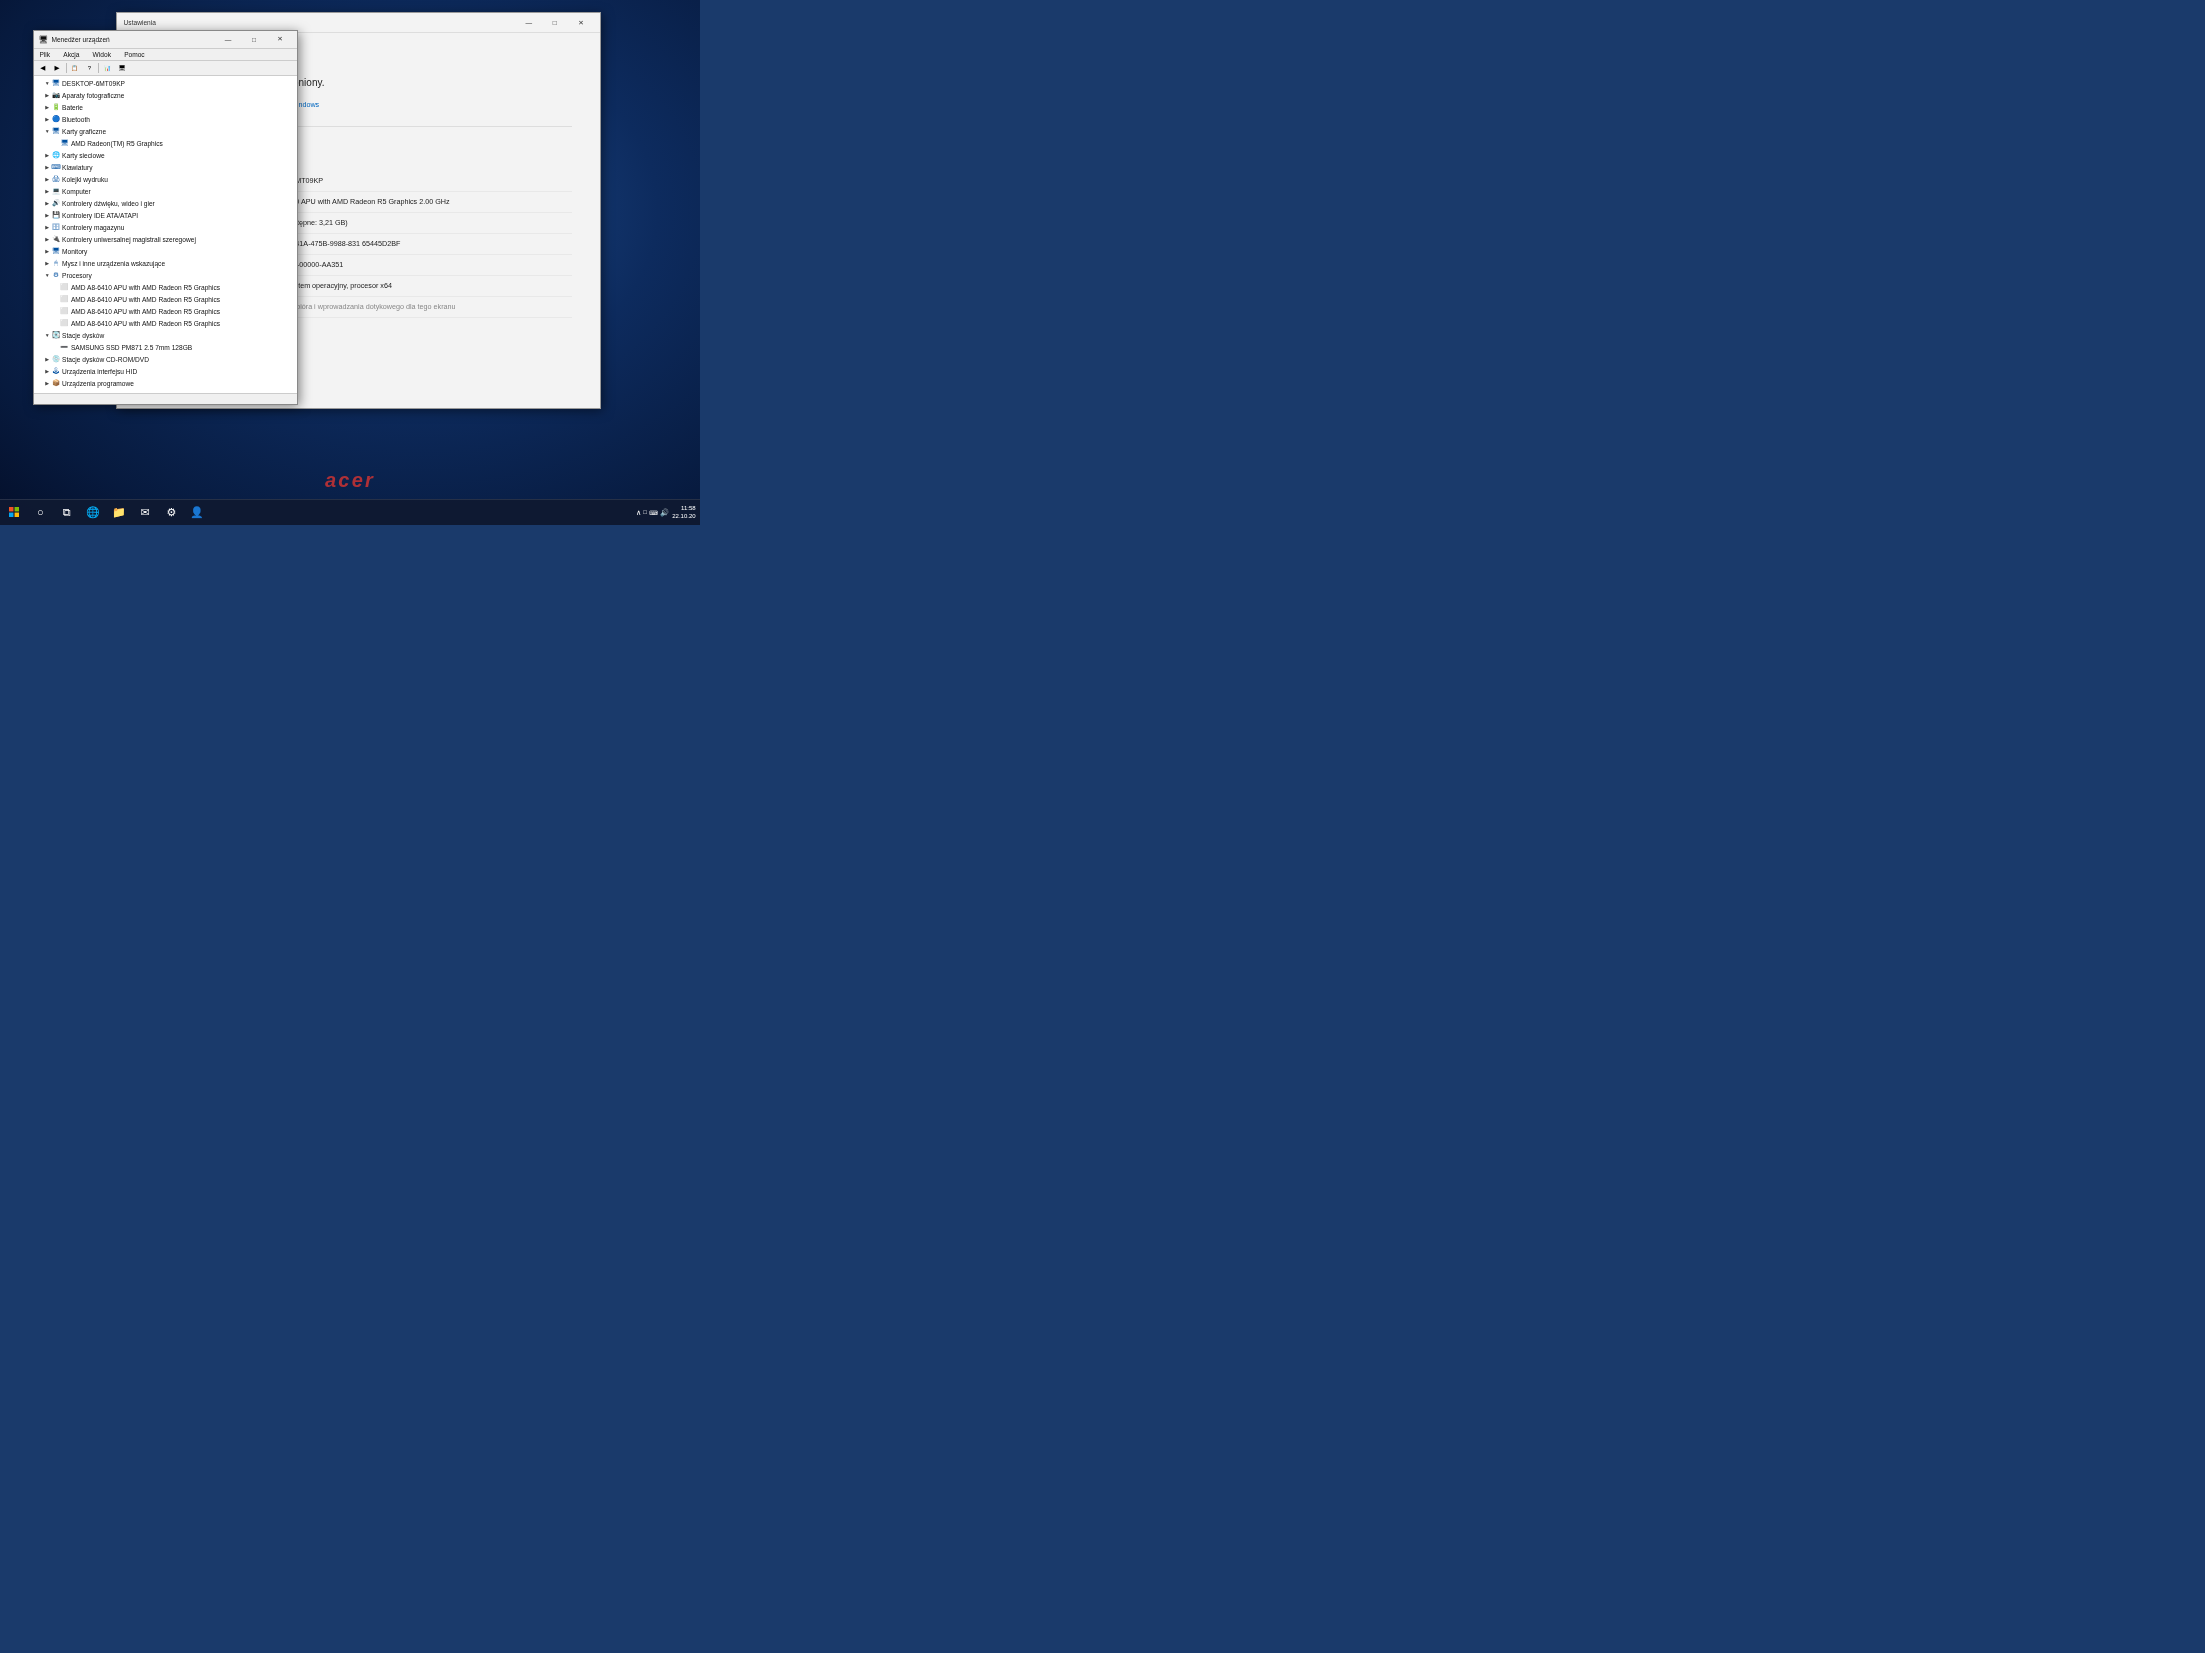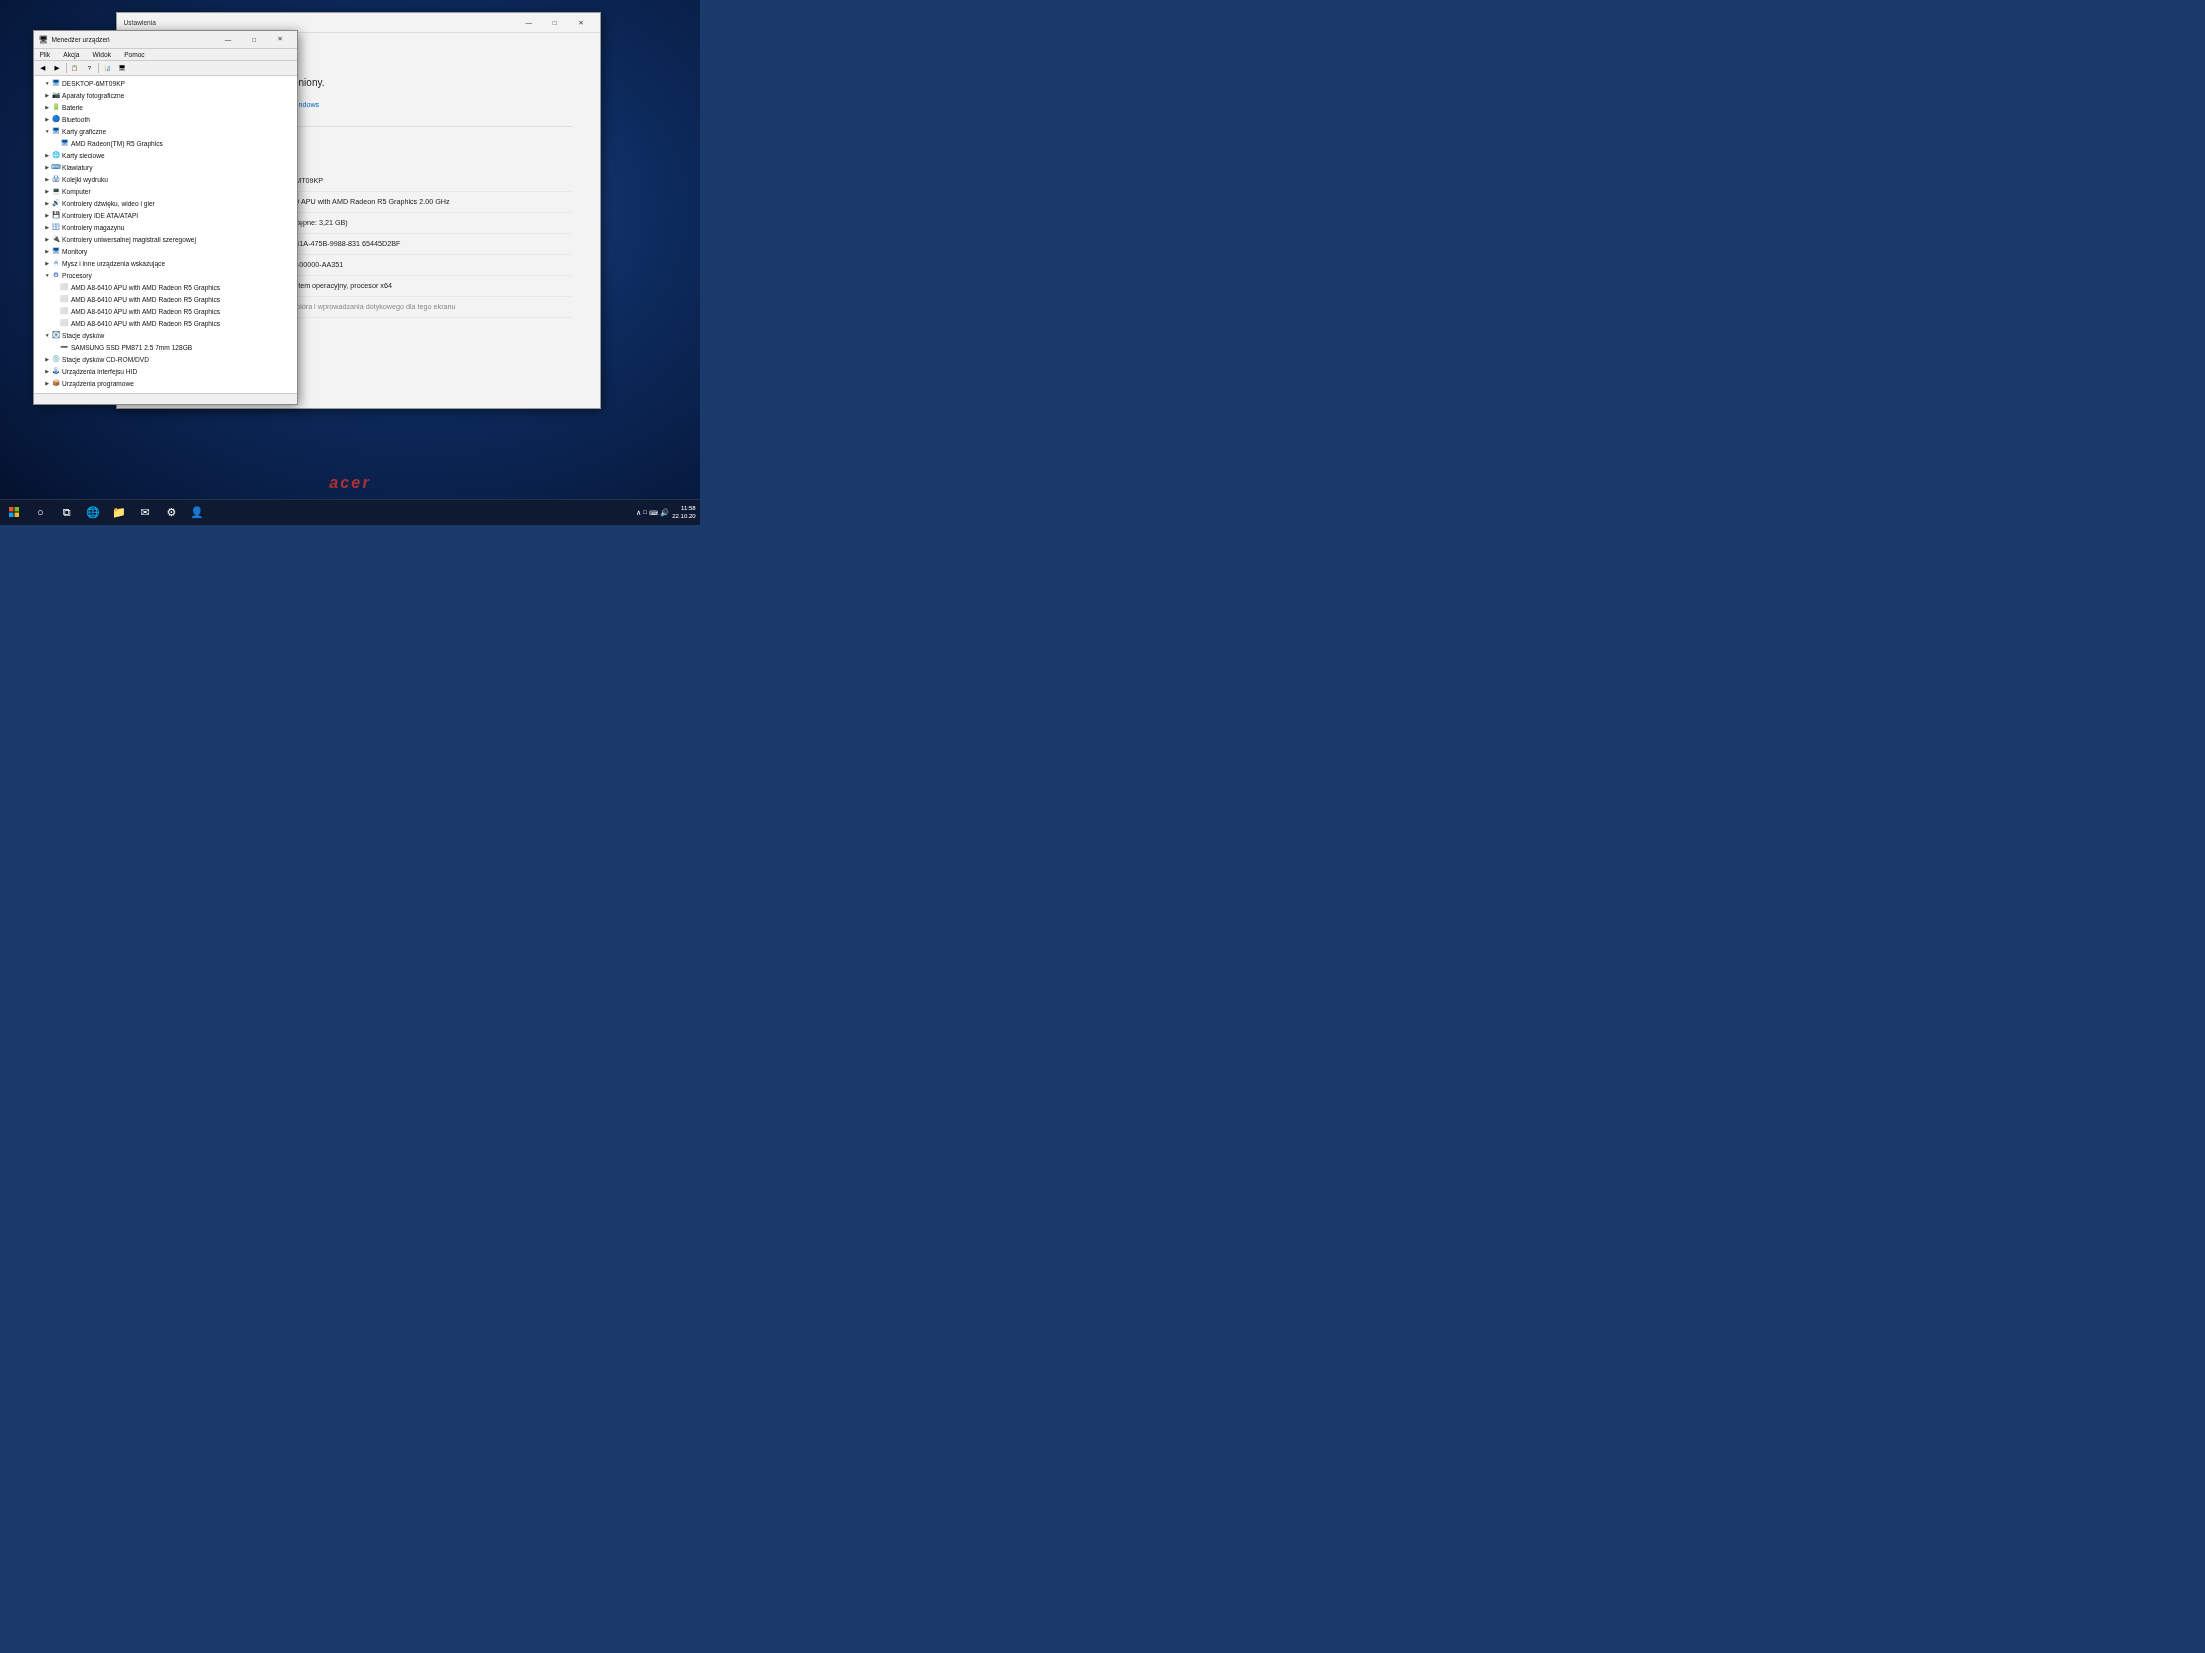--- a/index.html
+++ b/index.html
@@ -76,21 +76,21 @@
       gap: 2.2px;
     }
 
     
     .acer-logo {
       position: absolute;
       bottom: 33px;
       left: 50%;
       transform: translateX(-50%);
       color: #cc3333;
-      font-size: 16px;
+      font-size: 20px;
       font-style: italic;
       font-weight: bold;
       letter-spacing: 2.2px;
       opacity: 0.85;
     }
 
     
     .settings-window {
       position: absolute;
       top: 12px;

